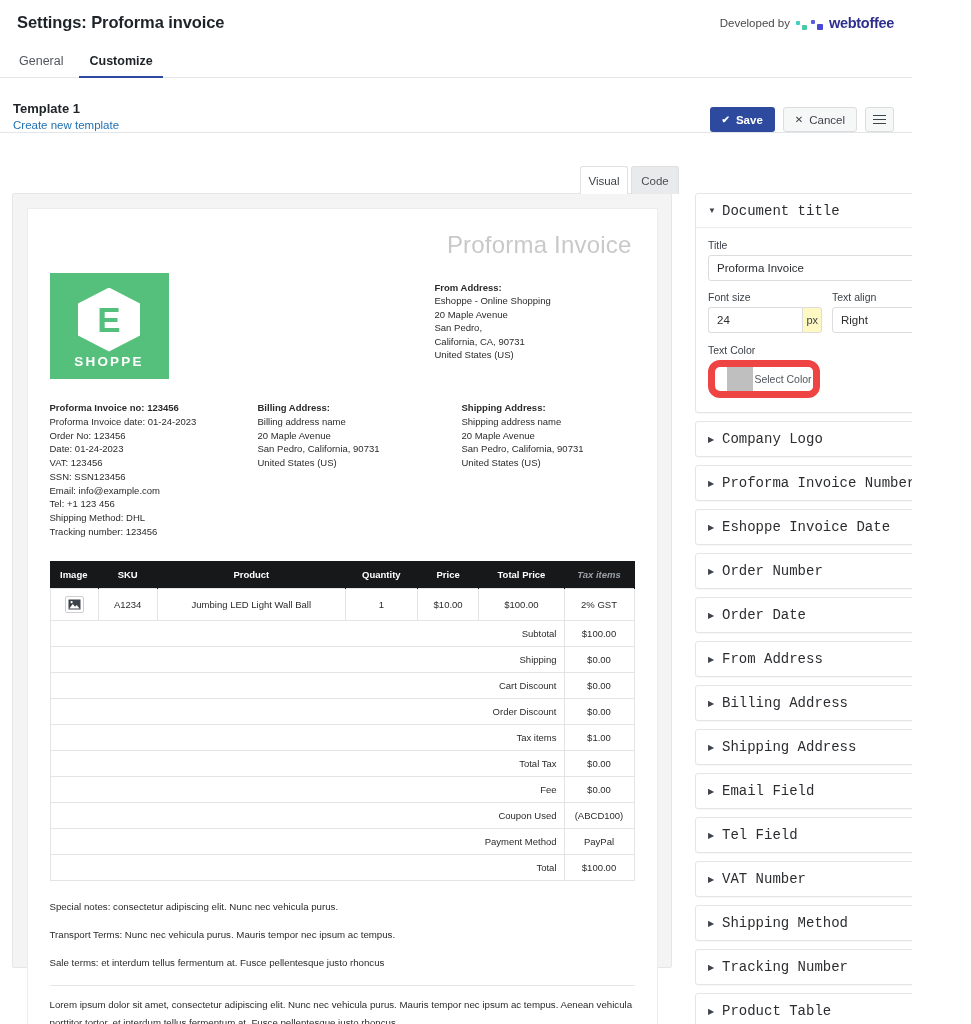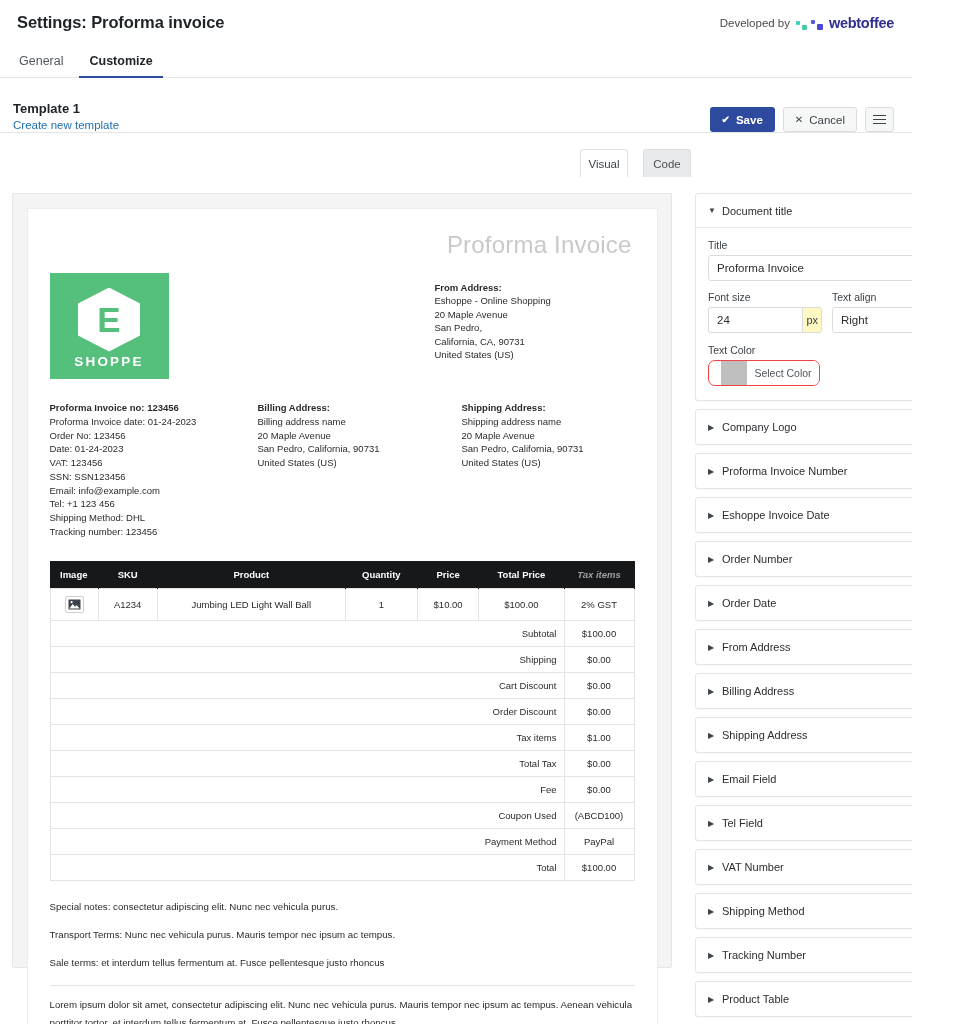--- a/index.html
+++ b/index.html
@@ -51,21 +51,21 @@
   .btn-save { background:#2e4a9e; color:#fff; font-weight:bold; }
   .btn-cancel { background:#f6f7f7; color:#3c434a; border-color:#dcdcde; }
   .btn-menu {
     width:29px; height:25px; display:inline-flex; align-items:center; justify-content:center;
     background:#f6f7f7; border:1px solid #dcdcde; border-radius:3px; cursor:pointer;
   }
   .hamb { width:13px; }
   .hamb span { display:block; height:1.6px; background:#3c434a; margin:2.4px 0; }
   .ck { font-size:10px; line-height:1; }
 
-  .vc-tabs { position:absolute; left:580px; top:149px; display:flex; z-index:3;gap:12px; }
+  .vc-tabs { position:absolute; left:580px; top:166px; display:flex; z-index:3; }
   .vc-tab {
     width:48px; height:28px; display:flex; align-items:center; justify-content:center;
     font-size:11.5px; color:#4a4f55; cursor:pointer;
     border:1px solid #e0e0e0; border-bottom:none;
     border-radius:3px 3px 0 0;
   }
   .vc-tab.active { background:#ffffff; color:#3c434a; }
   .vc-tab.inactive { background:#e9eaec; color:#4a4f55; border-color:#dfe0e2; margin-left:3px;}
 
   .canvas {
@@ -134,21 +134,21 @@
   .panel { position:absolute; left:695px; top:193px; width:264px; }
   .card {
     background:#fff; border:1px solid #e4e5e7; border-radius:3px; margin-bottom:8px;
     box-shadow:0 1px 1px rgba(0,0,0,0.03);
   }
   .card-head {
     height:34px; display:flex; align-items:center; padding:0 11px 0 12px; cursor:pointer;
   }
   .card-head.open { border-bottom:1px solid #ededed; }
   .caret { font-size:8px; color:#3c434a; width:14px; }
-  .card-title { font-size:11px; color:#2b2d30; flex:1; }
+  .card-title { font-size:14px; color:#2b2d30; flex:1;font-family:Liberation Mono, monospace; }
   .toggle {
     width:26px; height:13px; border-radius:7px; background:#2e4a9e; position:relative; cursor:pointer; flex:0 0 auto;
   }
   .toggle:after {
     content:""; position:absolute; right:1px; top:1px; width:11px; height:11px; border-radius:50%;
     background:#fff; box-shadow:0 0 1px rgba(0,0,0,.35);
   }
   .card-body { padding:11px 12px 14px 12px; }
   .fld-label { font-size:10.5px; color:#3c434a; margin-bottom:4px; }
   .inp {
@@ -164,21 +164,21 @@
     display:flex; align-items:center; justify-content:center; font-size:11px; color:#3c434a;
   }
   .sel-wrap { position:relative; }
   .sel {
     width:100%; height:26px; border:1px solid #dcdcde; border-radius:3px; background:#fff;
     font-size:11.5px; color:#2b2d30; padding:0 22px 0 8px; appearance:none; -webkit-appearance:none;
     font-family:"Liberation Sans",sans-serif;
   }
   .sel-arrow { position:absolute; right:8px; top:8px; pointer-events:none; color:#646970; font-size:9px; }
   .colorrow { margin-top:11px; }
-  .color-ctl { display:flex; align-items:stretch; border:1px solid #ef4444; border-radius:7px; width:112px; overflow:hidden;padding-left:12px; }
+  .color-ctl { display:flex; align-items:stretch; border:7px solid #ef4444; border-radius:12px; width:112px; overflow:hidden;padding-left:12px; }
   .swatch { width:26px; height:24px; background:#bfbfbf; }
   .sc-label { flex:1; display:flex; align-items:center; justify-content:center; font-size:10.5px; color:#50575e; background:#fff; }
 </style>
 </head>
 <body>
 
 <div class="page">
 
   <div class="topbar">
     <div class="app-title">Settings: Proforma invoice</div>

